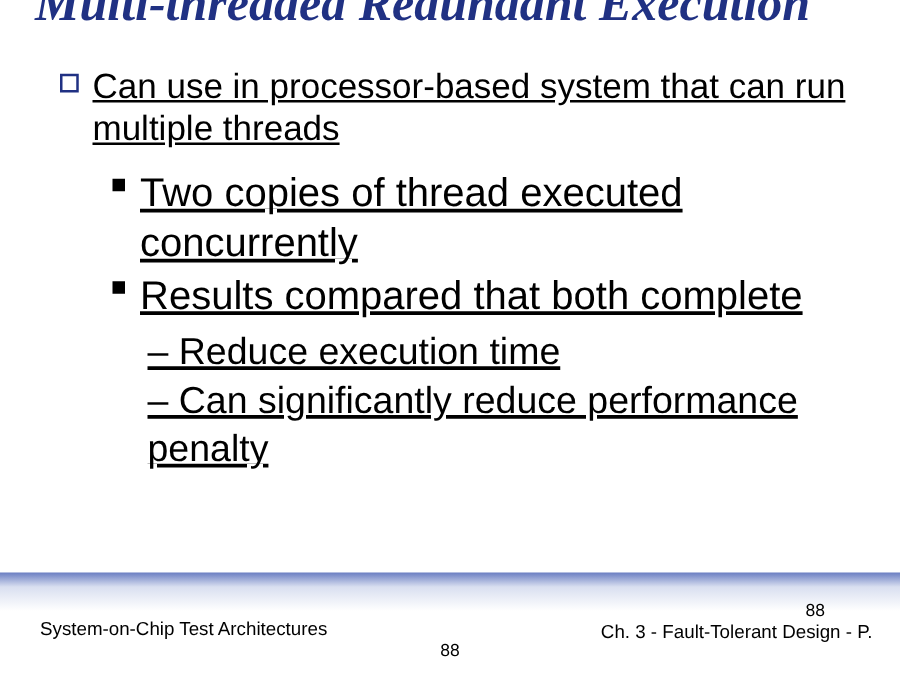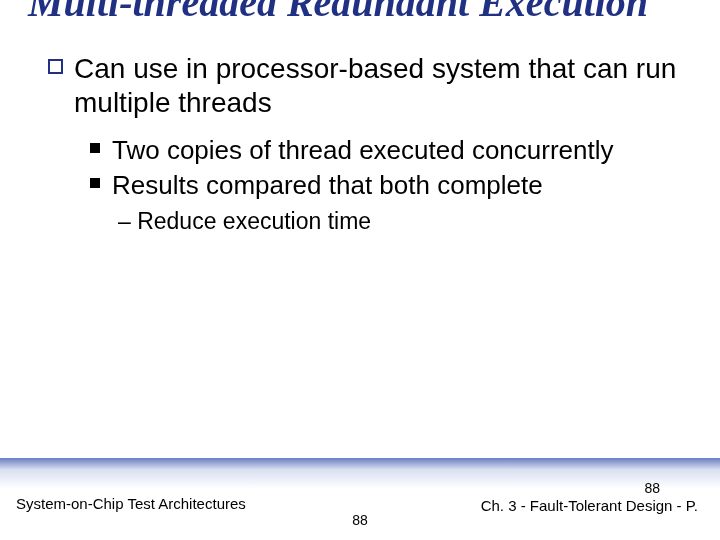--- a/index.html
+++ b/index.html
@@ -21,20 +21,21 @@
     font-weight: bold;
     color: #203183;
     font-size: 40px;
     line-height: 1.05;
     margin-top: -18px;
     letter-spacing: 0px;
   }
   .content {
     margin-top: 28px;
     padding-left: 20px;
+    text-decoration: underline;
   }
   .l1 {
     position: relative;
     padding-left: 26px;
     font-size: 28px;
     color: #000;
     line-height: 1.22;
     margin-bottom: 14px;
   }
   .l1 .bullet-box {
@@ -45,53 +46,53 @@
     height: 15px;
     border: 2px solid #203183;
   }
   .l2-group {
     padding-left: 42px;
     margin-top: 4px;
   }
   .l2 {
     position: relative;
     padding-left: 22px;
-    font-size: 26px;
+    font-size: 32px;
     color: #000;
     line-height: 1.25;
     margin-bottom: 2px;
   }
   .l2 .bullet-sq {
     position: absolute;
     left: 0;
     top: 9px;
     width: 10px;
     height: 10px;
     background: #000;
   }
   .l3-group {
     padding-left: 28px;
     margin-top: 6px;
   }
   .l3 {
-    font-size: 23px;
+    font-size: 30px;
     color: #000;
     line-height: 1.3;
   }
   .footer {
     position: absolute;
     left: 0;
     bottom: 0;
     width: 720px;
     height: 64px;
     background: linear-gradient(to bottom, #6a7ec2 0%, #d9dff0 18%, #ffffff 48%);
   }
   .footer-left {
     position: absolute;
-    left: 16px;
+    left: 32px;
     bottom: 10px;
     font-size: 15px;
     color: #000;
   }
   .footer-right {
     position: absolute;
     right: 22px;
     bottom: 8px;
     font-size: 15px;
     color: #000;
@@ -133,20 +134,21 @@
         <span class="bullet-sq"></span>
         <span>Two copies of thread executed concurrently</span>
       </div>
       <div class="l2">
         <span class="bullet-sq"></span>
         <span>Results compared that both complete</span>
       </div>
 
       <div class="l3-group">
         <div class="l3">– Reduce execution time</div>
+        <div class="l3">– Can significantly reduce performance penalty</div>
       </div>
     </div>
 
   </div>
 
   <div class="footer">
     <div class="footer-left">System-on-Chip Test Architectures</div>
     <div class="page-num">88</div>
     <div class="footer-right">Ch. 3 - Fault-Tolerant Design - P.</div>
     <div class="footer-trunc">88</div>

